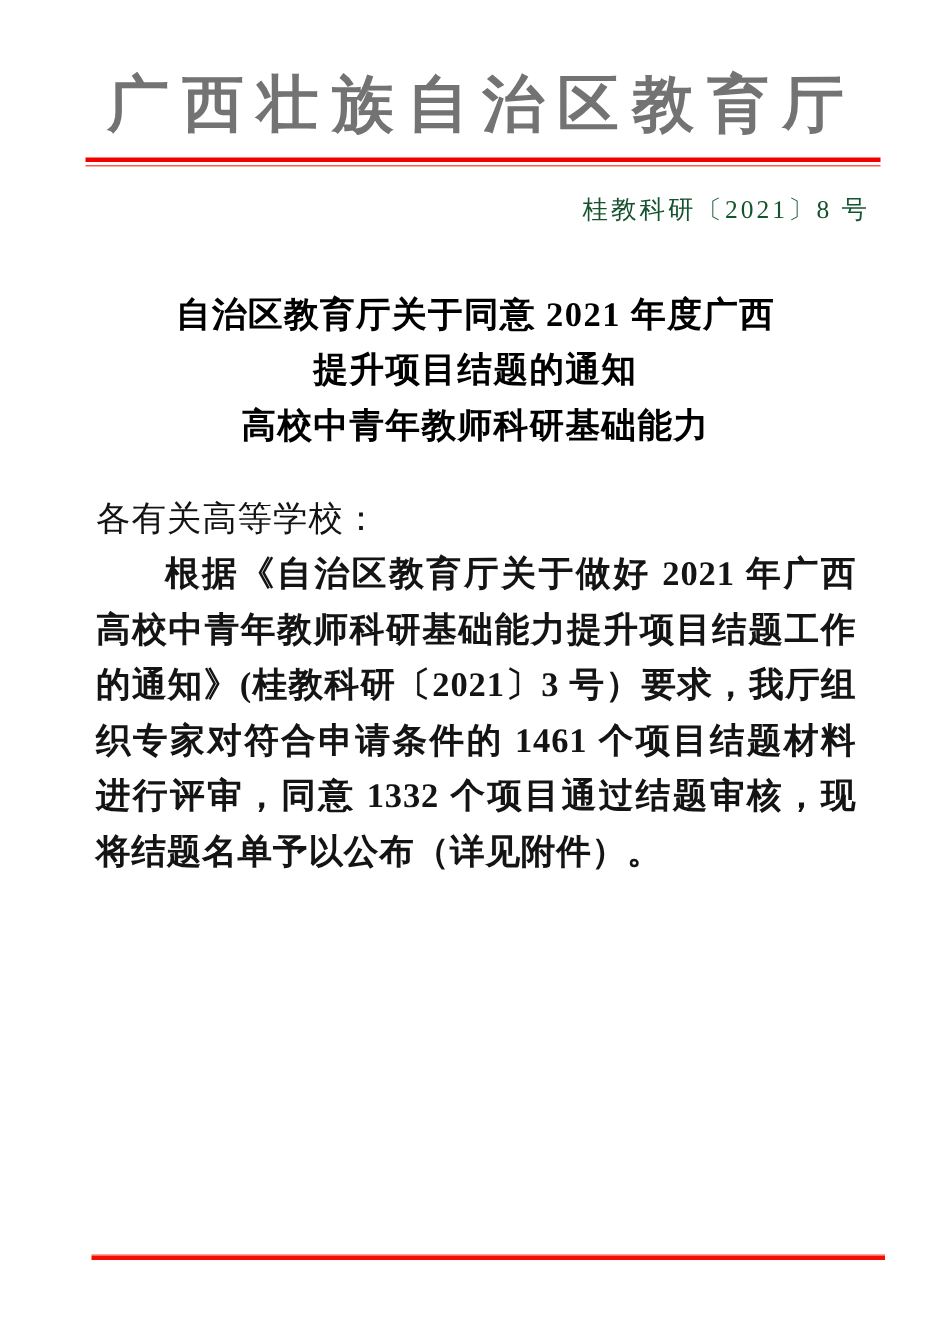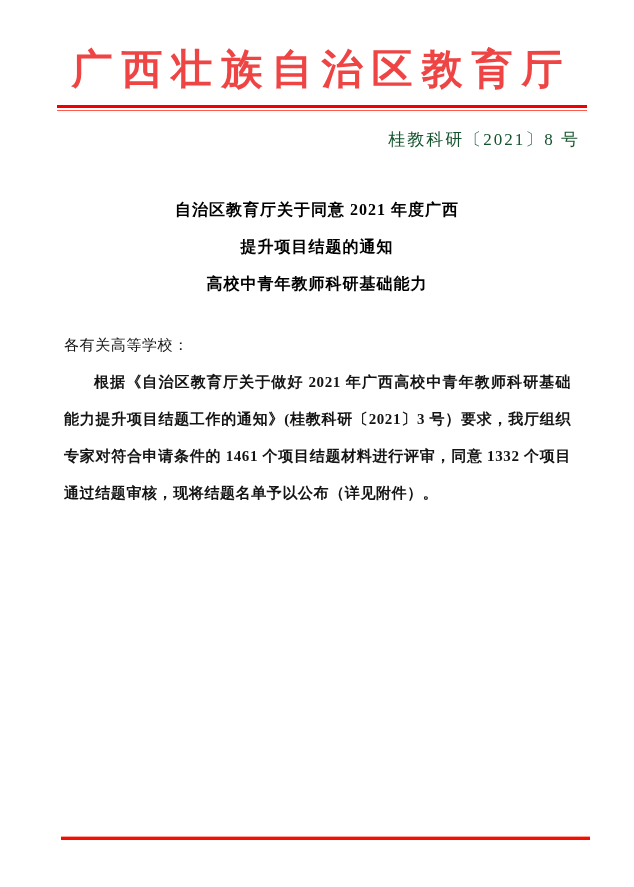--- a/index.html
+++ b/index.html
@@ -9,21 +9,21 @@
     height: 887px;
     background: #ffffff;
     font-family: "Liberation Serif", "DejaVu Serif", serif;
     overflow: hidden;
   }
   .agency {
     position: absolute;
     top: 42px;
     left: 0; right: 0;
     text-align: center;
-    color: #ef4444;
+    color: #737373;
     font-size: 41px;
     font-weight: bold;
     letter-spacing: 9px;
     text-indent: 9px;
     white-space: nowrap;
   }
   .rule-top { position: absolute; top: 105px; left: 57px; width: 530px; }
   .rule-top .thick { height: 3px; background: #f20000; }
   .rule-top .thin  { height: 1px; background: #ff5a4d; margin-top: 2px; }
   .docnum {
@@ -33,32 +33,32 @@
     font-size: 17px;
     letter-spacing: 2px;
     color: #14532d;
     white-space: nowrap;
   }
   .title {
     position: absolute;
     top: 191px;
     left: 0; right: 0;
     text-align: center;
-    font-size: 16px;
+    font-size: 23px;
     font-weight: bold;
     color: #000000;
     line-height: 37px;
     letter-spacing: 1px;
   }
   .body-text {
     position: absolute;
     top: 327px;
     left: 64px;
     width: 507px;
-    font-size: 15px;
+    font-size: 23px;
     line-height: 37px;
     color: #141414;
     text-align: justify;
     letter-spacing: 0.6px;
   }
   .body-text p { margin: 0; }
   .body-text .para { text-indent: 2em; font-weight: bold; }
   .rule-bottom { position: absolute; top: 836px; left: 61px; width: 529px; }
   .rule-bottom .light { height: 1px; background: #ffa39e; }
   .rule-bottom .dark  { height: 3px; background: #f50d00; }

